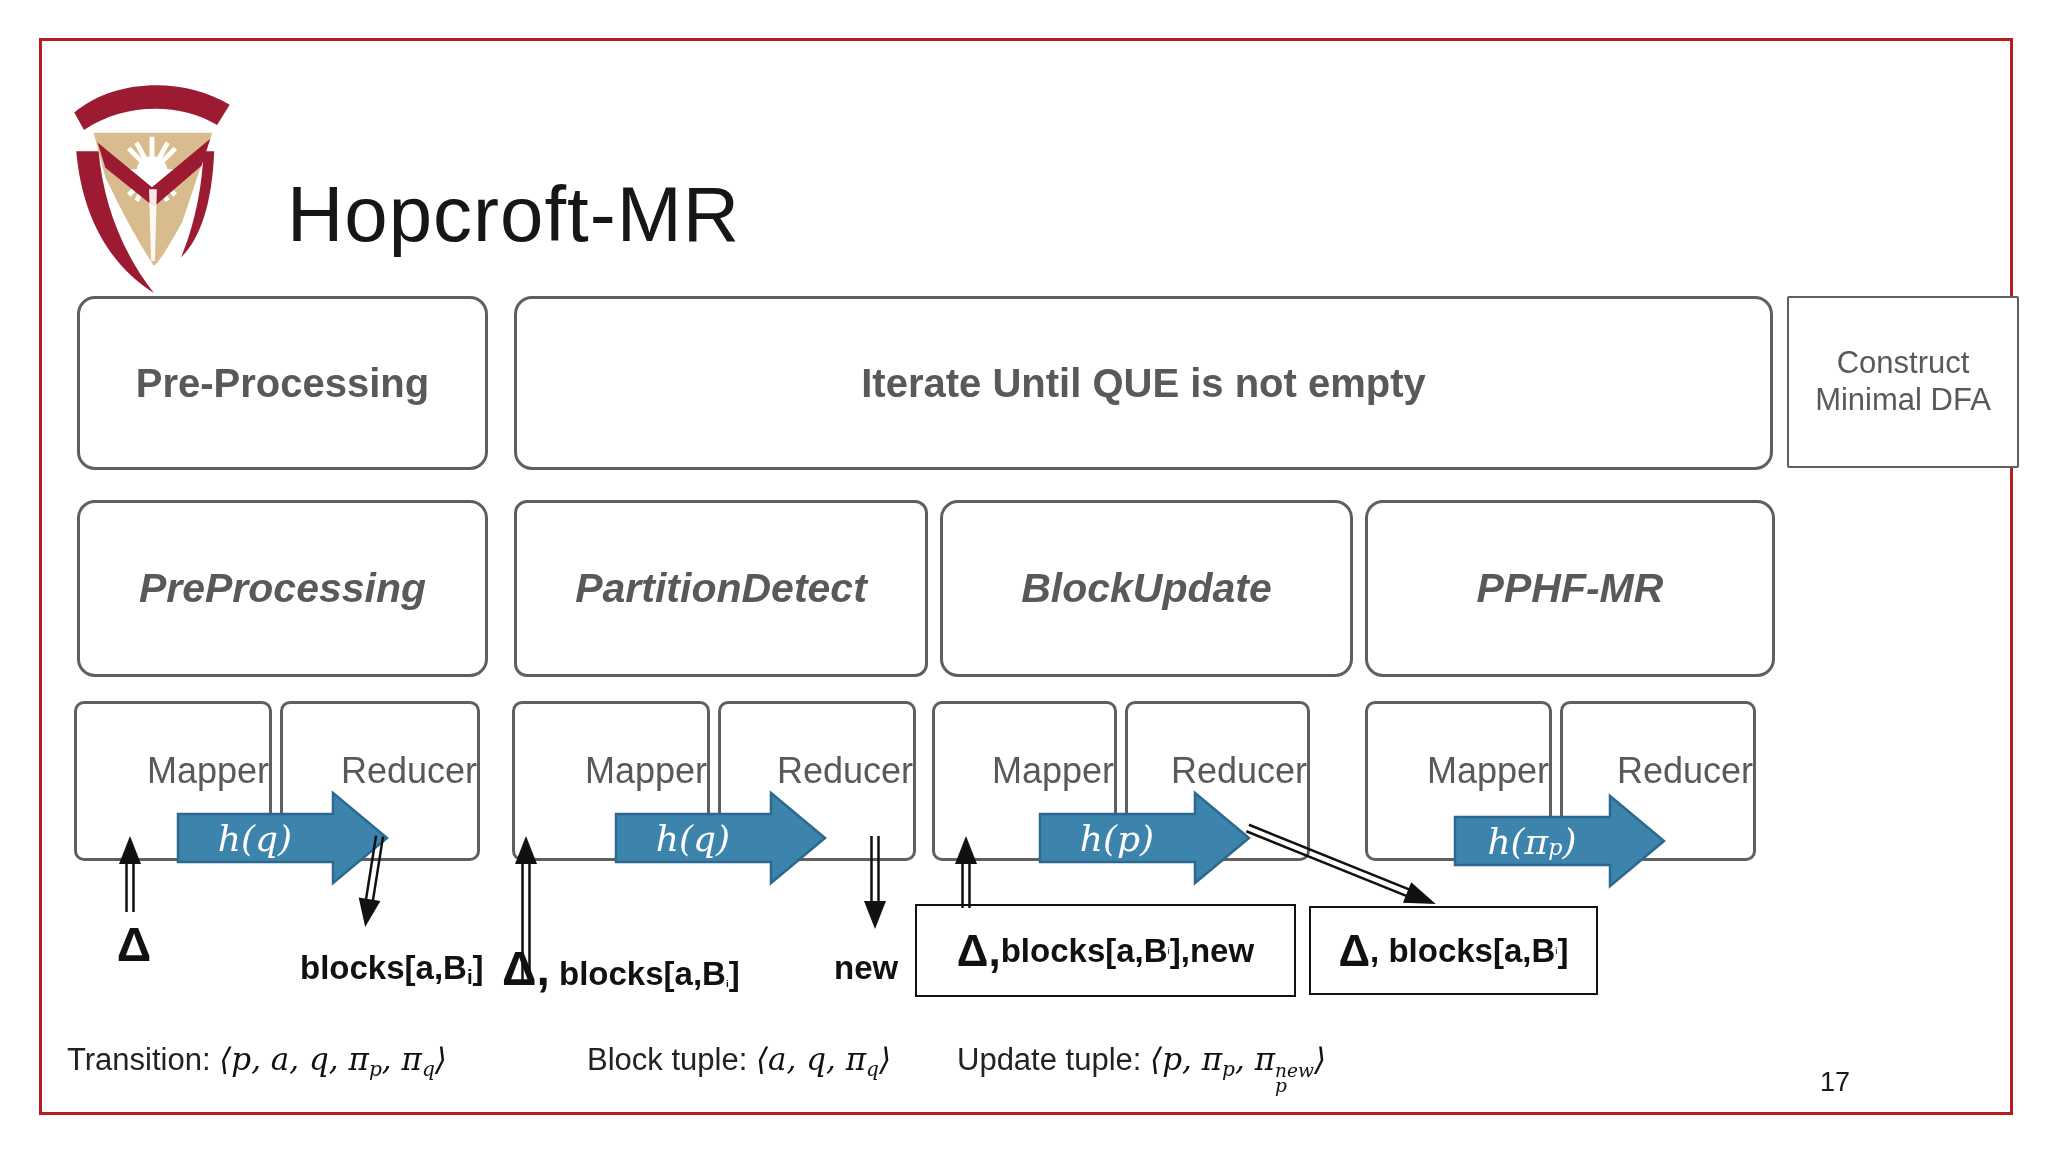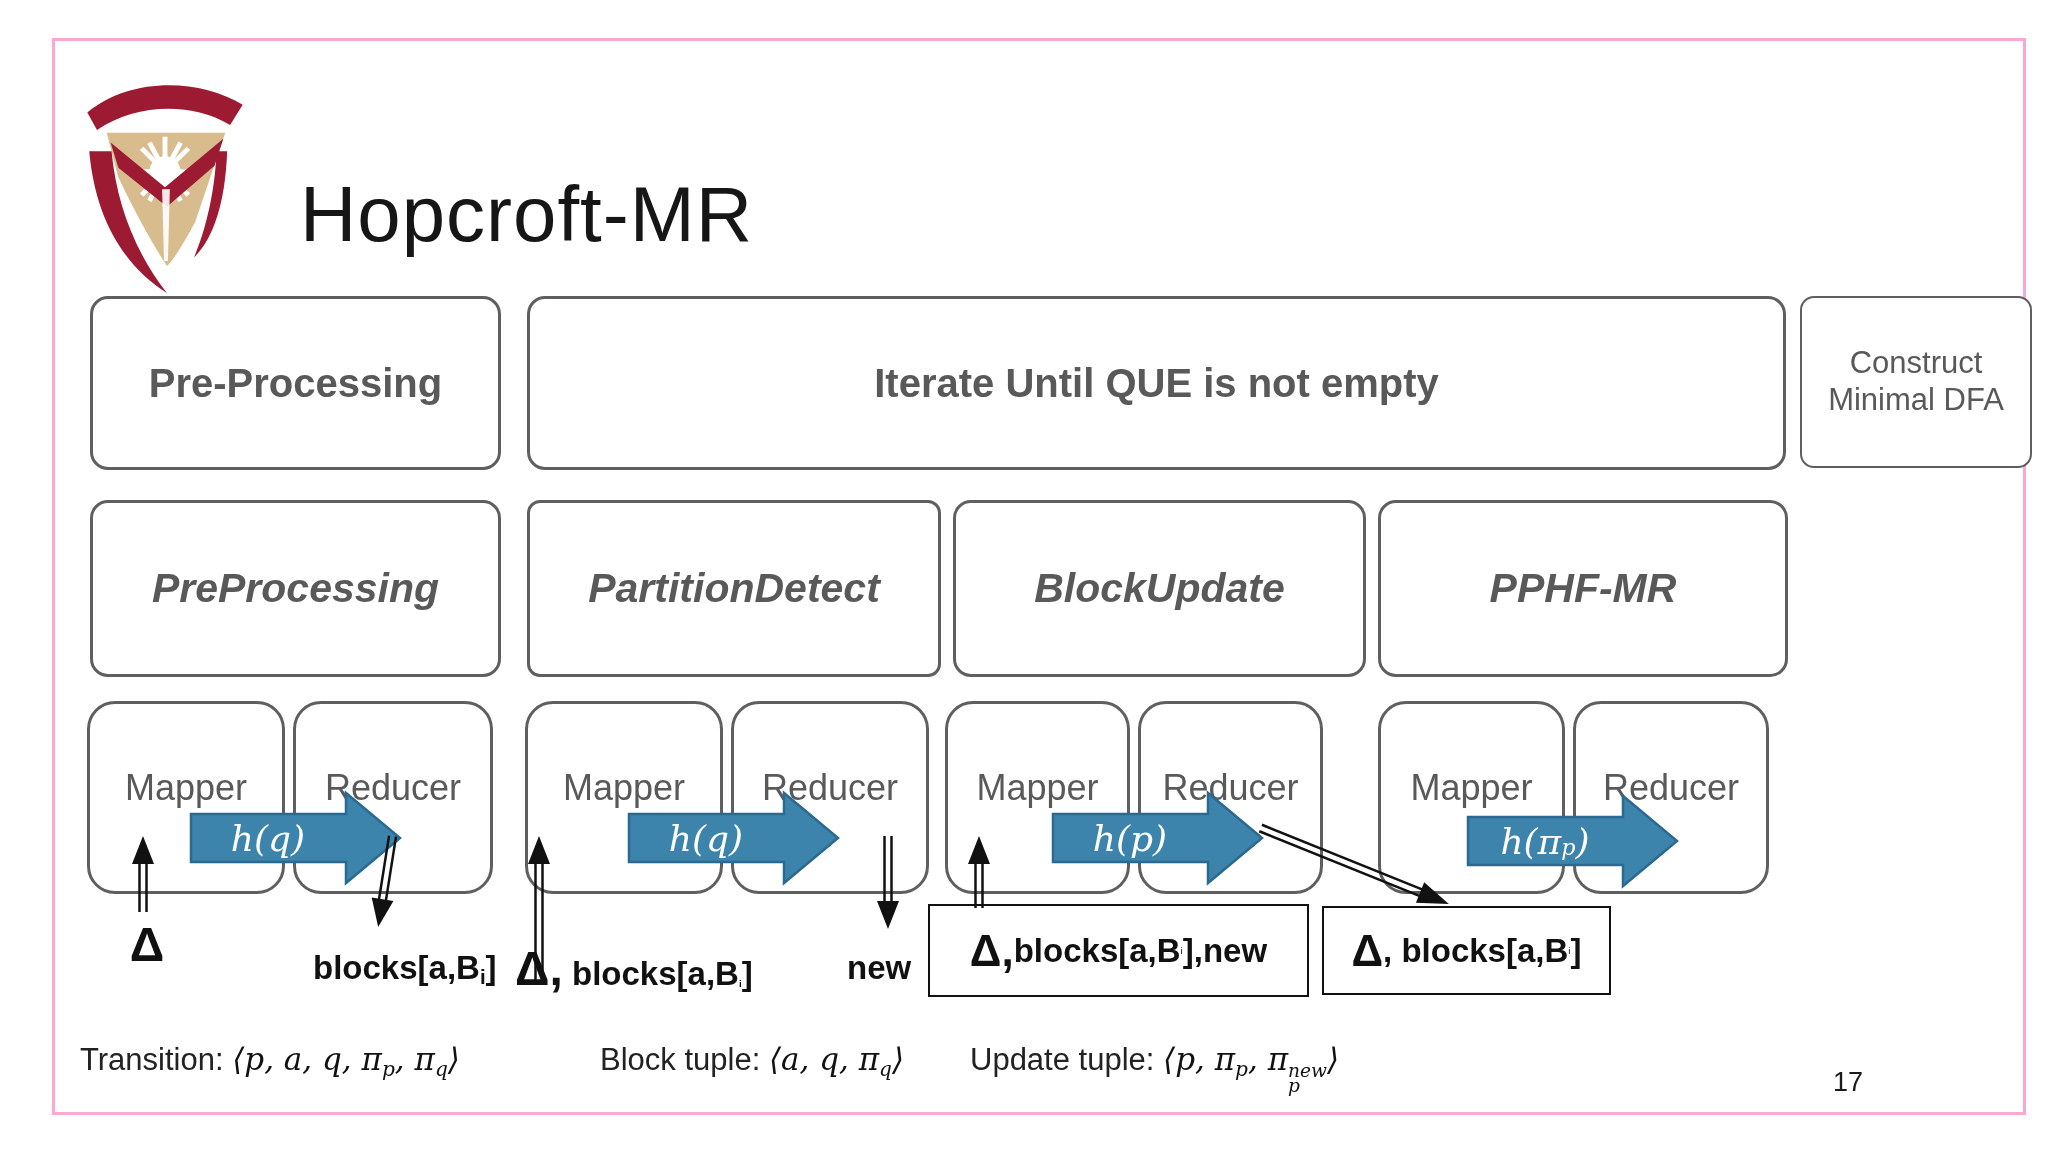--- a/index.html
+++ b/index.html
@@ -1,29 +1,29 @@
 <!DOCTYPE html>
 <html><head>
 <meta charset="utf-8">
 <style>
   html,body{margin:0;padding:0;background:#ffffff;width:2048px;height:1152px;overflow:hidden;
             font-family:"Liberation Sans",sans-serif;}
-  .slide{position:absolute;left:52px;top:38px;width:1968px;height:1071px;background:#ffffff;
-         border:3px solid #f9a8d4;}
+  .slide{position:absolute;left:39px;top:38px;width:1968px;height:1071px;background:#ffffff;
+         border:3px solid #b91c1c;}
   
   .title{position:absolute;left:245px;top:128px;font-size:78px;font-weight:400;color:#161616;
          letter-spacing:1px;}
   
   .rbox{position:absolute;border:3px solid #5f5f5f;border-radius:18px;background:#fff;
         display:flex;align-items:center;justify-content:center;text-align:center;color:#595959;}
   .row1-label{font-size:40px;font-weight:700;}
   .dfa-label{font-size:31px;font-weight:400;line-height:1.18;padding:0 14px;}
   .row2-label{font-size:41px;font-weight:700;font-style:italic;}
-  .mr-box{position:absolute;top:660px;height:193px;border:3px solid #5f5f5f;border-radius:28px;
-          background:#fff;display:flex;align-items:center;justify-content:center;
+  .mr-box{position:absolute;top:660px;height:160px;border:3px solid #5f5f5f;border-radius:10px;
+          background:#fff;display:flex;align-items:center;justify-content:flex-end;
           padding-bottom:20px;box-sizing:border-box;font-size:36px;color:#595959;z-index:2;}
   
   .blue-arrow{position:absolute;z-index:4;overflow:visible;}
   .blue-arrow-label{position:absolute;z-index:5;display:flex;align-items:center;justify-content:center;
           color:#ffffff;font-family:"DejaVu Serif",serif;font-style:italic;font-size:36px;}
   .blue-arrow-label .sub{font-size:0.62em;vertical-align:sub;position:relative;top:0.25em;}
   
   .karrow{position:absolute;z-index:5;overflow:visible;}
   
   .anno{position:absolute;color:#111;font-weight:700;z-index:3;white-space:nowrap;}
@@ -65,21 +65,21 @@
   </svg>
 
   <div class="title">Hopcroft-MR</div>
 
   <div class="rbox row1-label" style="left:35px;top:255px;width:405px;height:168px;">
     <span>Pre-Processing</span>
   </div>
   <div class="rbox row1-label" style="left:472px;top:255px;width:1253px;height:168px;">
     <span>Iterate Until QUE is not empty</span>
   </div>
-  <div class="rbox dfa-label" style="left:1745px;top:255px;width:200px;height:168px;border-radius:14px;border-width:2.5px;">
+  <div class="rbox dfa-label" style="left:1745px;top:255px;width:200px;height:168px;border-radius:2px;border-width:2.5px;">
     <span>Construct Minimal DFA</span>
   </div>
 
   <div class="rbox row2-label" style="left:35px;top:459px;width:405px;height:171px;">
     <span>PreProcessing</span>
   </div>
   <div class="rbox row2-label" style="left:472px;top:459px;width:408px;height:171px;border-radius:13px;">
     <span>PartitionDetect</span>
   </div>
   <div class="rbox row2-label" style="left:898px;top:459px;width:407px;height:171px;">

